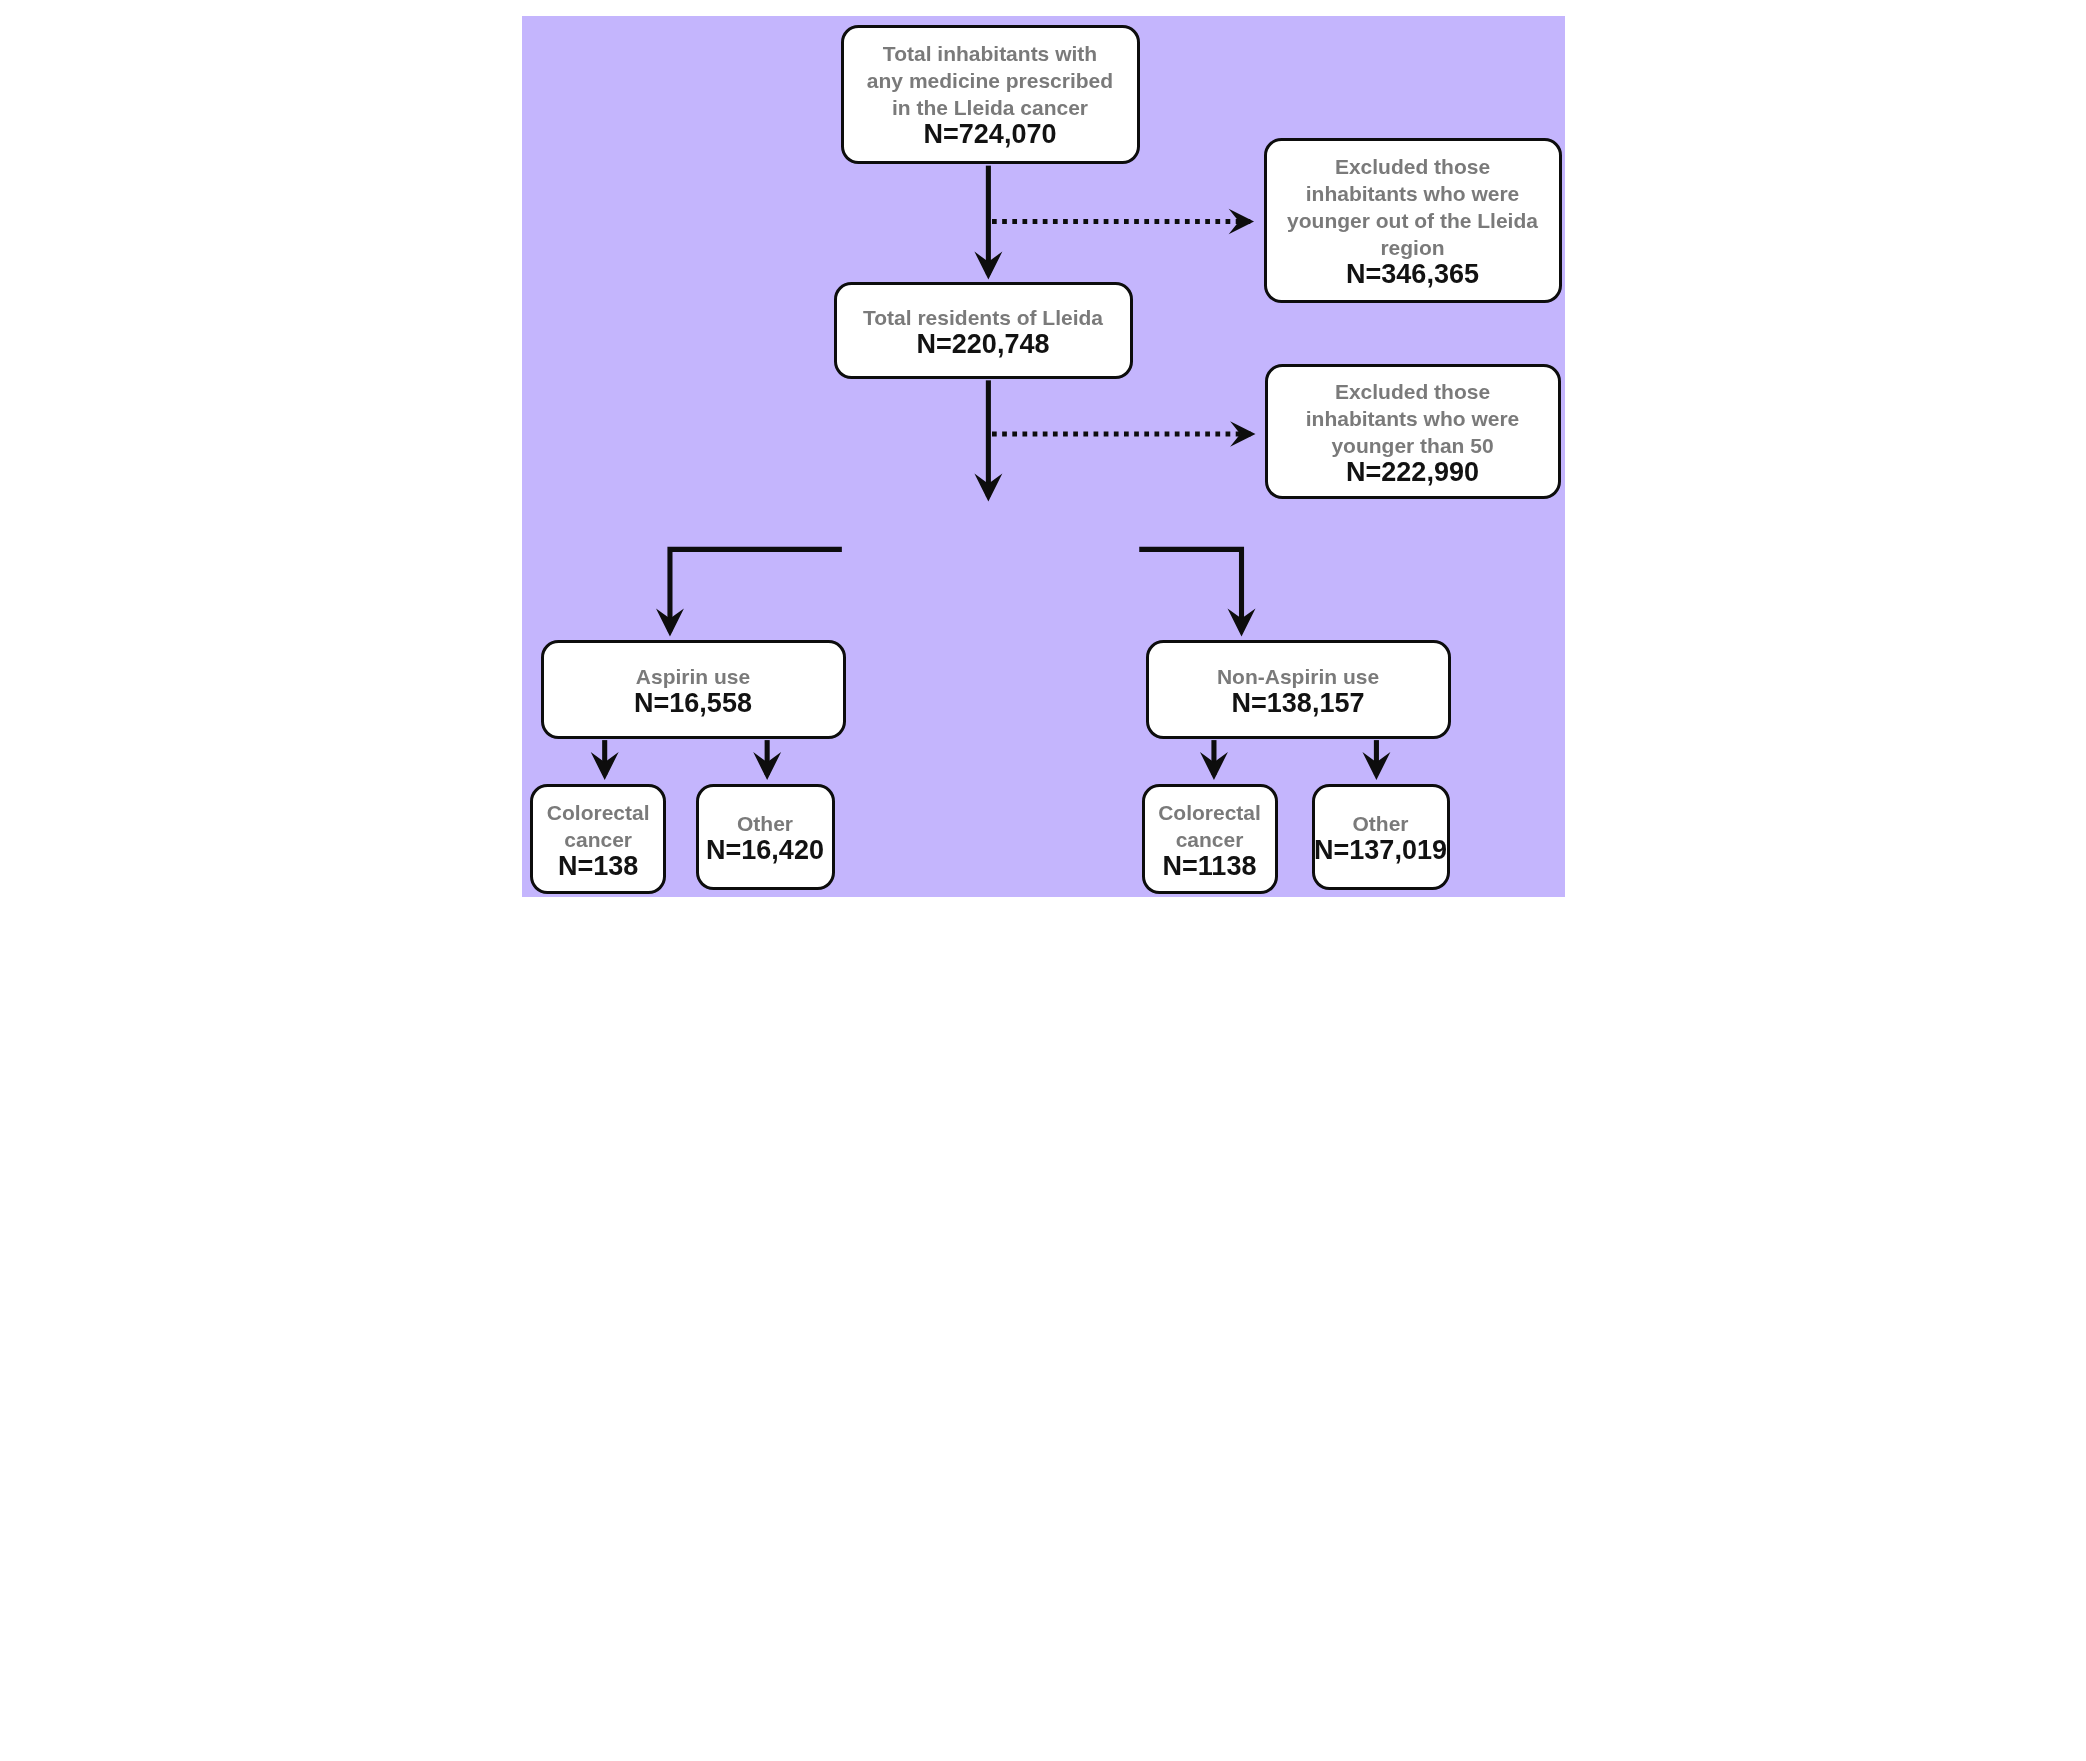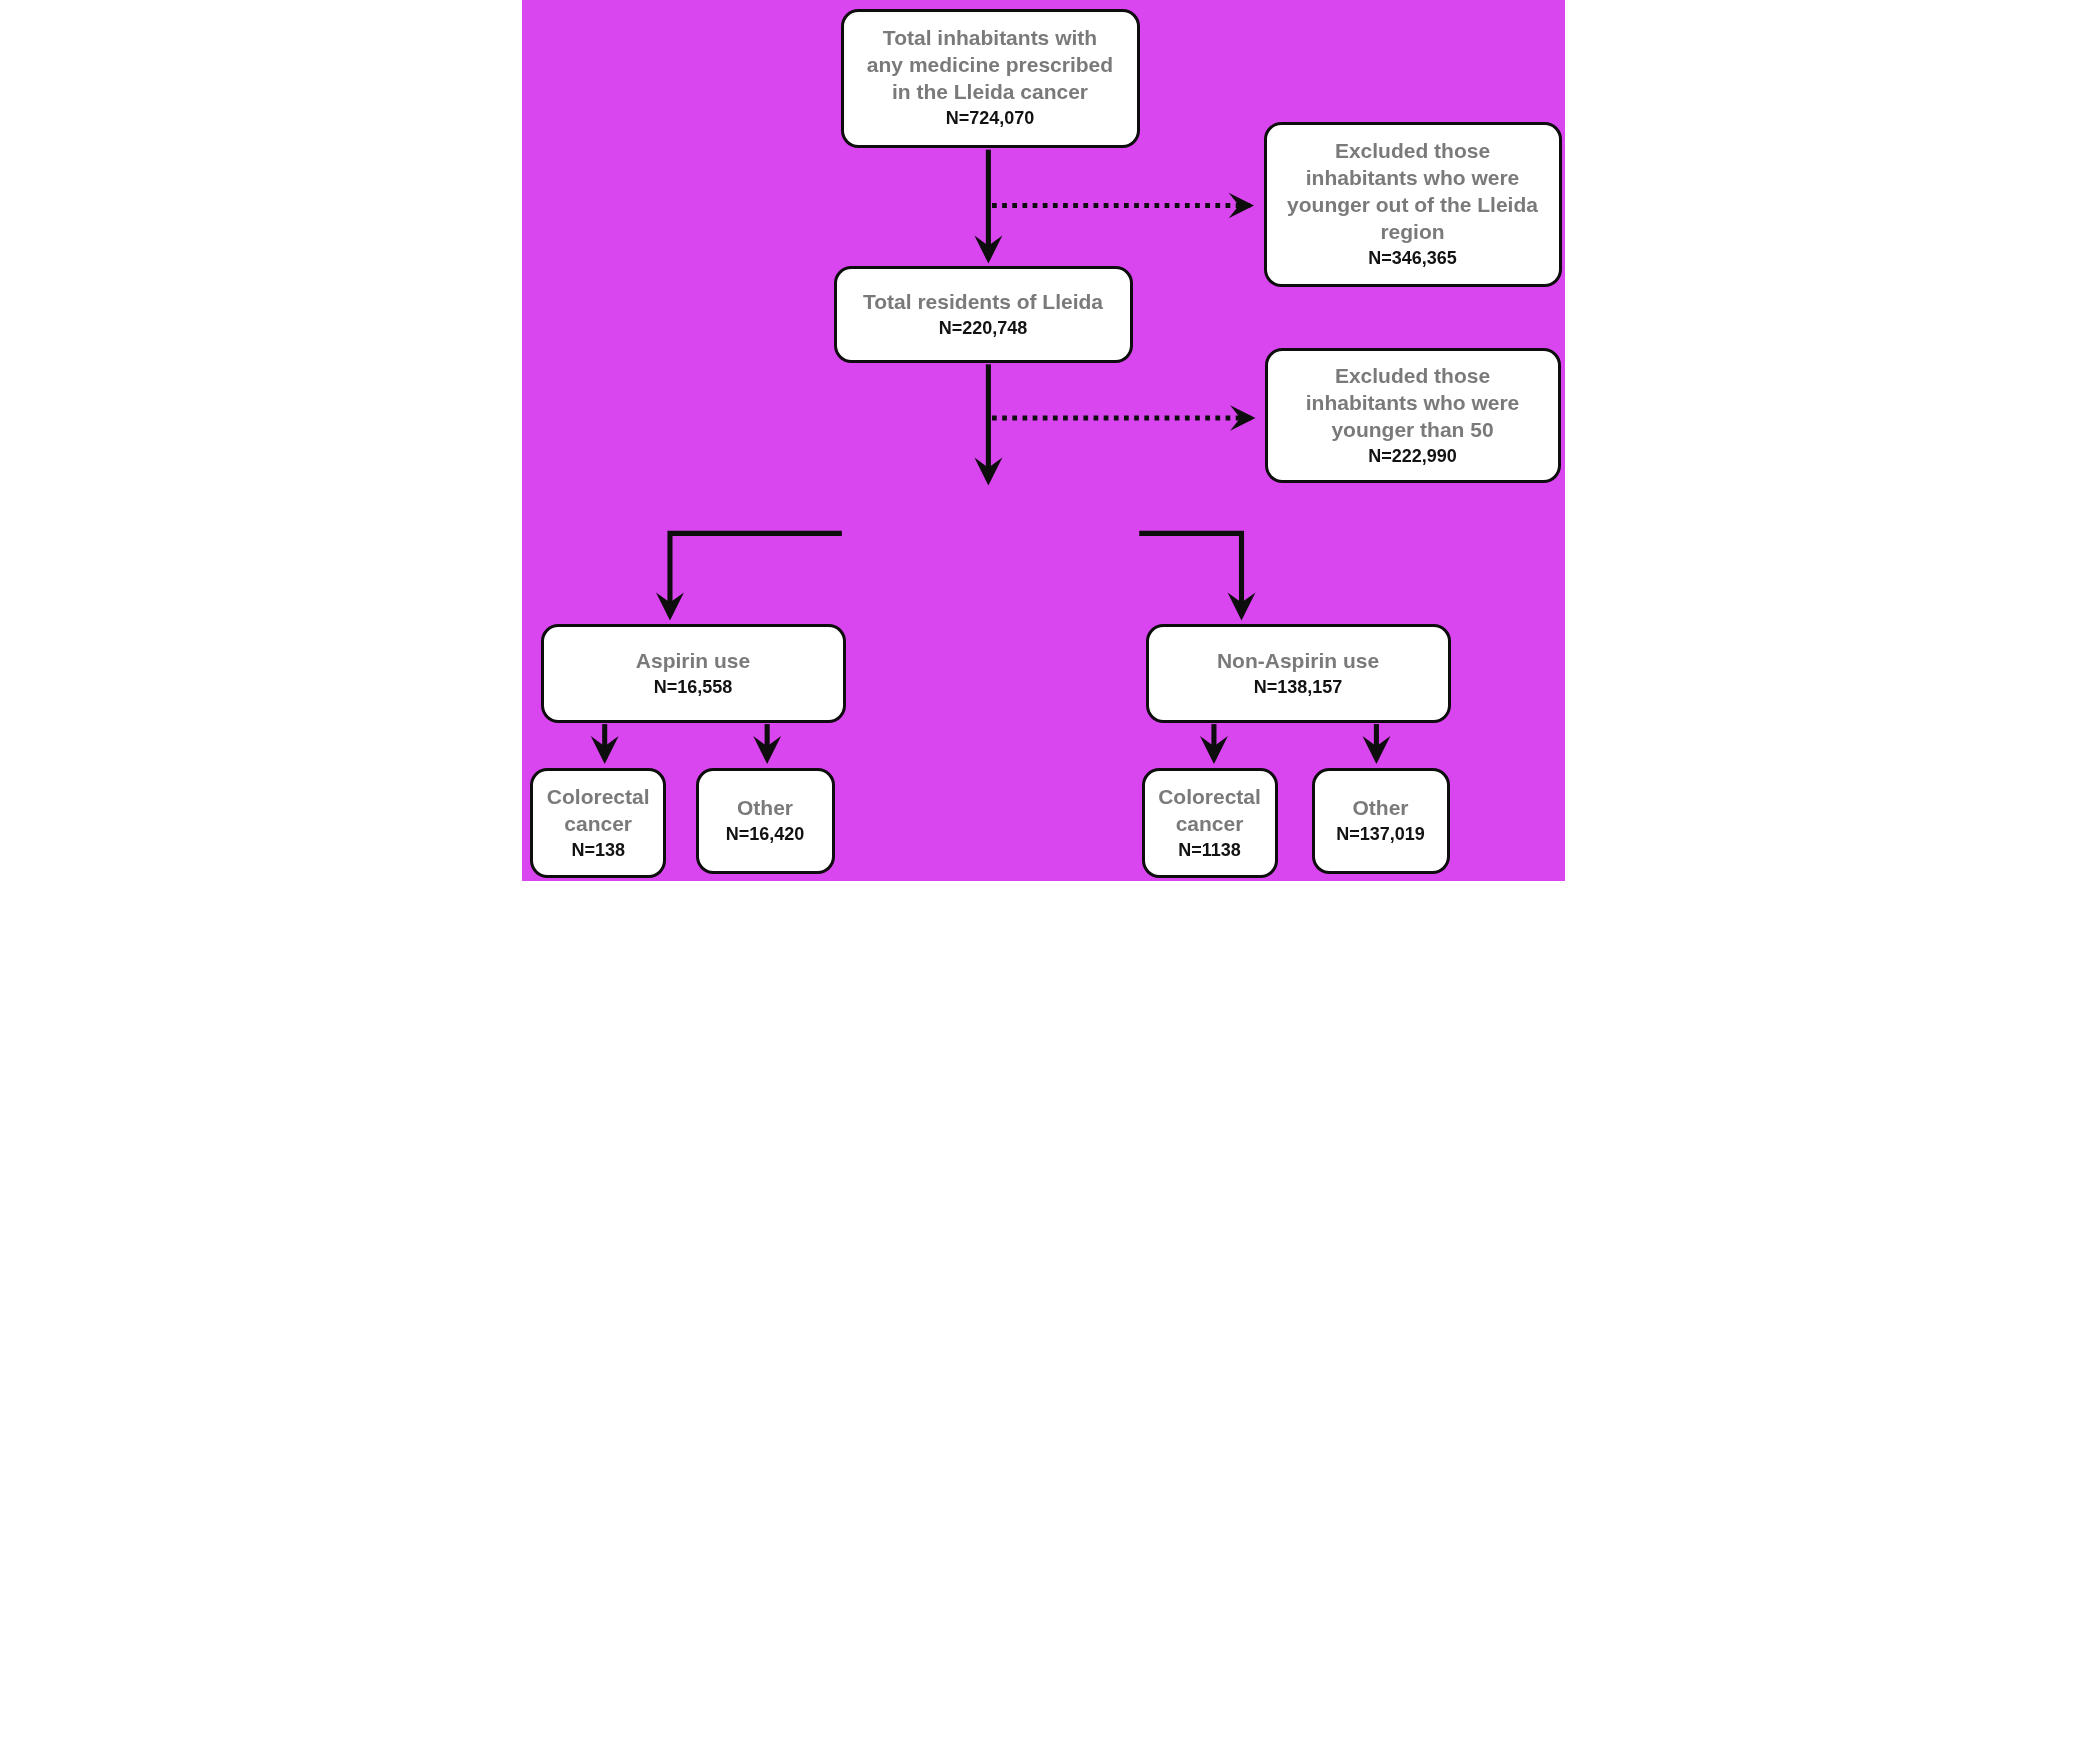--- a/index.html
+++ b/index.html
@@ -4,22 +4,22 @@
 <style>
   html, body {
     margin: 0;
     padding: 0;
     background: #ffffff;
   }
   .canvas {
     position: relative;
     width: 1043px;
     height: 881px;
-    margin: 0 auto;
-    background: #d946ef;
+    margin: 16px auto;
+    background: #c4b5fd;
     font-family: "Liberation Sans", sans-serif;
     font-weight: 700;
     overflow: hidden;
   }
   svg.edge-layer {
     position: absolute;
     left: 0; top: 0;
     width: 1043px; height: 881px;
     z-index: 1;
   }
@@ -38,21 +38,21 @@
     padding: 2.9px 1.5px;
   }
   .lbl { color: #7a7a7a; }
   .ln {
     font-size: 21px;
     line-height: 27px;
     white-space: nowrap;
   }
   .nval {
     color: #121212;
-    font-size: 18px;
+    font-size: 27px;
     line-height: 27px;
     white-space: nowrap;
   }
 </style>
 </head>
 <body>
 
 <div class="canvas">
 
   <svg class="edge-layer" viewBox="0 0 1438 1214" xmlns="http://www.w3.org/2000/svg">

